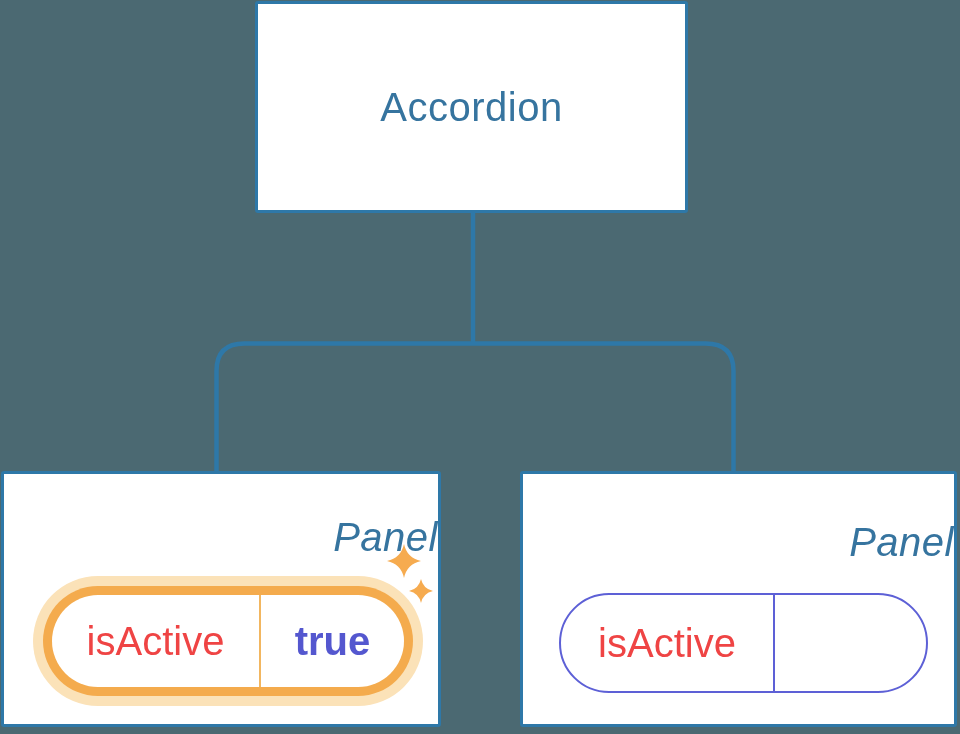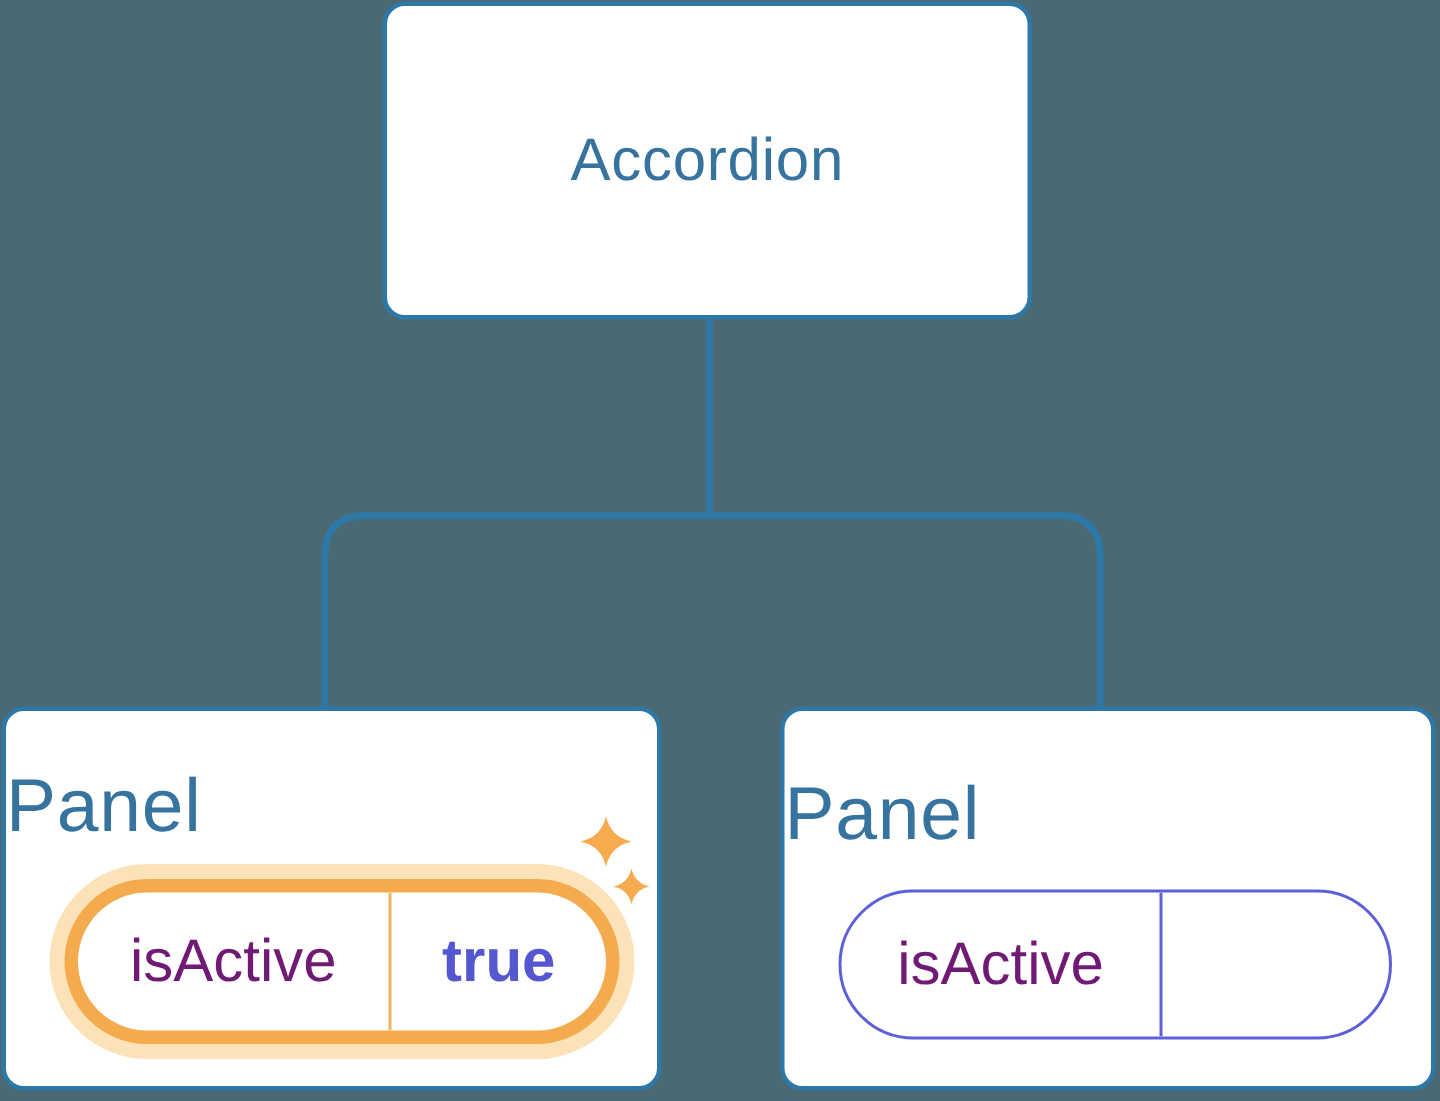--- a/index.html
+++ b/index.html
@@ -4,50 +4,50 @@
 <style>
   html,body{margin:0;padding:0;background:#4B6972;}
   *{box-sizing:border-box;}
   .stage{
     position:relative;width:960px;height:734px;overflow:hidden;
     background:#4B6972;
     font-family:"Liberation Sans", sans-serif;
   }
   .connectors{position:absolute;left:0;top:0;pointer-events:none;}
   .node{
-    position:absolute;background:#fff;border:3px solid #2E78A8;border-radius:15px;
+    position:absolute;background:#fff;border:3px solid #2E78A8;border-radius:3px;
   }
   .root-node{
     left:255px;top:1px;width:433px;height:212px;
     display:flex;align-items:center;justify-content:center;
   }
   .node-label{
     font-size:40px;font-weight:500;color:#36749F;letter-spacing:0.5px;
   }
   .panel-left{left:1px;top:471px;width:440px;height:256px;}
   .panel-right{left:520px;top:471px;width:437px;height:256px;}
   .panel-title{
-    position:absolute;left:0;right:0;top:43px;text-align:left;
-    font-size:50px;font-weight:500;color:#36749F;line-height:40px;letter-spacing:0.5px;
+    position:absolute;left:0;right:0;top:43px;text-align:right;
+    font-size:40px;font-weight:500;color:#36749F;line-height:40px;letter-spacing:0.5px;font-style:italic;
   }
   
   .pill-glow{
     position:absolute;left:29px;top:102px;width:390px;height:130px;
     border-radius:65px;background:#FBE2B8;padding:10px;
   }
   .pill-ring{
     width:100%;height:100%;border-radius:55px;background:#F4AB4D;padding:9px;
   }
   .pill-inner{
     width:100%;height:100%;border-radius:46px;background:#fff;
     display:flex;align-items:stretch;overflow:hidden;
   }
   .pill-cell{
     display:flex;align-items:center;justify-content:center;
-    font-size:40px;color:#701a75;
+    font-size:40px;color:#ef4444;
   }
   .pill-cell.name-cell{width:207px;}
   .pill-cell.value-cell{flex:1;}
   .pill-cell.value-bold{font-weight:bold;color:#5457CF;}
   .pill-divider{width:2px;background:#F2B660;}
   
   .pill-outline{
     position:absolute;left:36px;top:119px;width:369px;height:100px;
     border:2px solid #5D60D6;border-radius:50px;background:#fff;
     display:flex;align-items:stretch;overflow:hidden;

